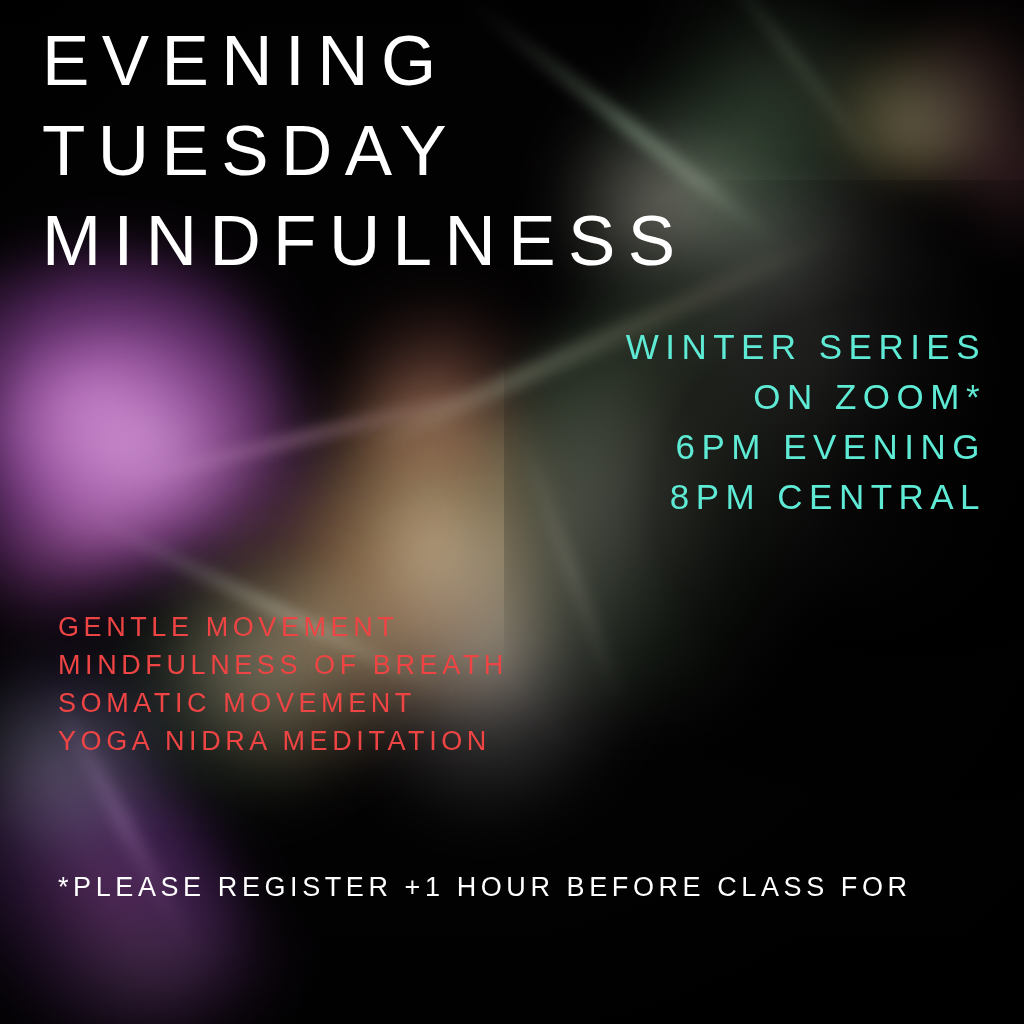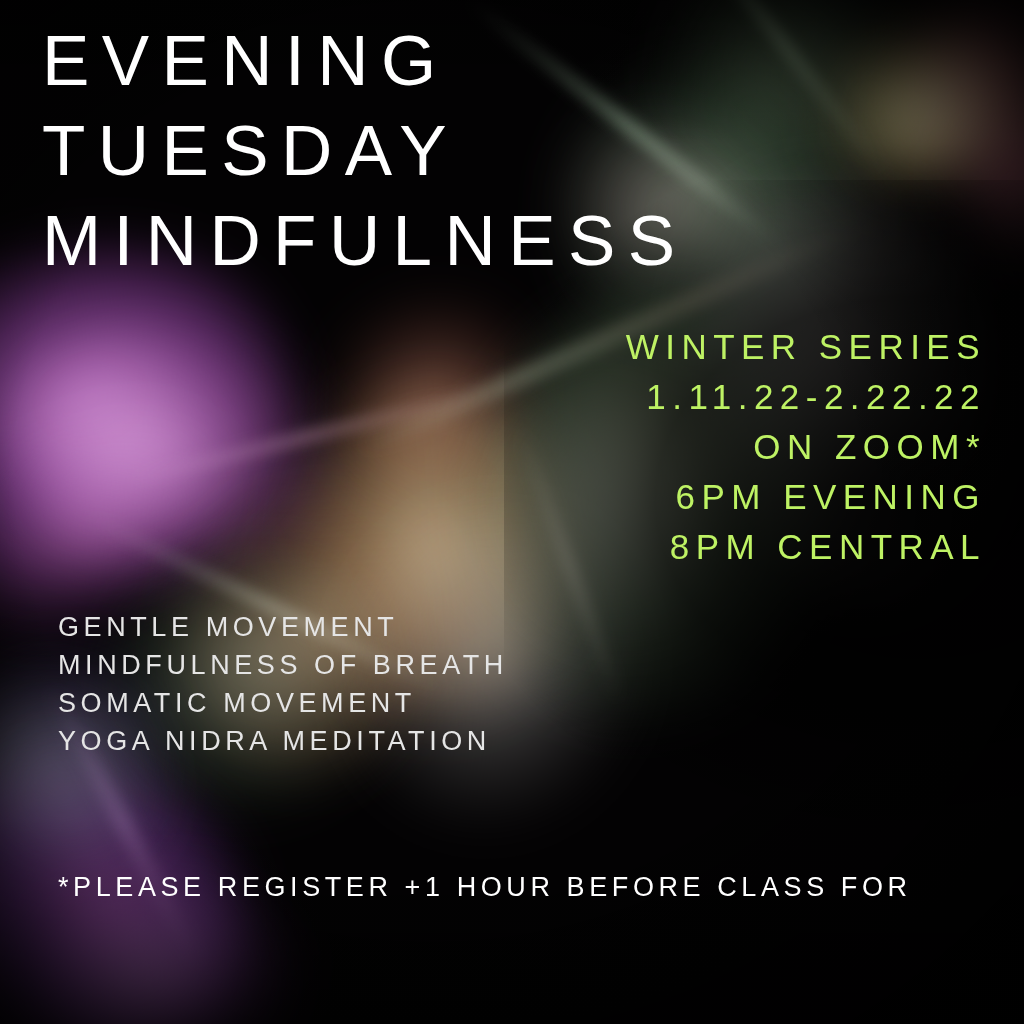--- a/index.html
+++ b/index.html
@@ -179,38 +179,38 @@
     top: 322px;
     width: 560px;
     text-align: right;
   }
   .schedule .line {
     font-size: 35px;
     line-height: 50px;
     font-weight: 400;
     letter-spacing: 0.185em;
     white-space: nowrap;
-    color: #bef264;
+    color: #5eead4;
   }
   
   .schedule .line, .offerings .line, .levels .line, .details .line,
   .details .line-wrap { text-indent: 0; }
 
   .offerings {
     position: absolute;
     left: 58px;
     top: 608px;
   }
   .offerings .line {
     font-size: 27px;
     line-height: 38px;
     font-weight: 400;
     letter-spacing: 0.17em;
     white-space: nowrap;
-    color: #e5e5e5;
+    color: #ef4444;
   }
 
   .levels {
     position: absolute;
     left: 58px;
     top: 798px;
   }
   .levels .line {
     font-size: 27px;
     line-height: 38px;
@@ -278,21 +278,20 @@
   <div class="content">
 
     <div class="headline">
       <div class="line">EVENING</div>
       <div class="line">TUESDAY</div>
       <div class="line">MINDFULNESS</div>
     </div>
 
     <div class="schedule">
       <div class="line">WINTER SERIES</div>
-      <div class="line">1.11.22-2.22.22</div>
       <div class="line">ON ZOOM*</div>
       <div class="line">6PM EVENING</div>
       <div class="line">8PM CENTRAL</div>
     </div>
 
     <div class="offerings">
       <div class="line">GENTLE MOVEMENT</div>
       <div class="line">MINDFULNESS OF BREATH</div>
       <div class="line">SOMATIC MOVEMENT</div>
       <div class="line">YOGA NIDRA MEDITATION</div>

